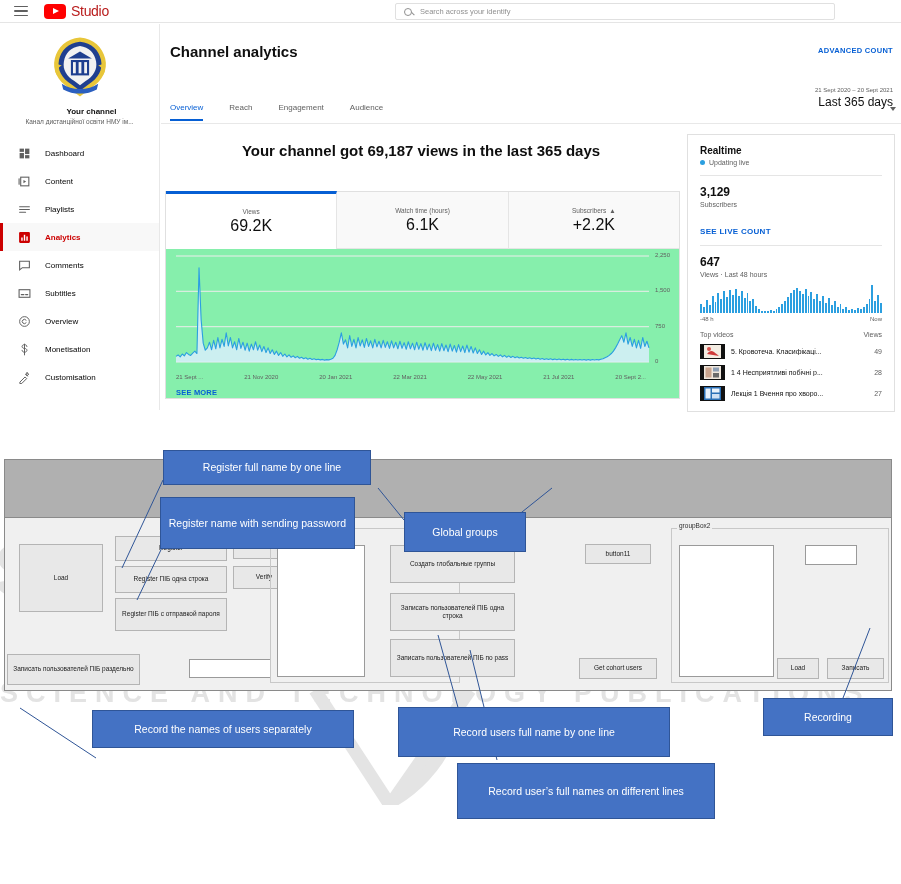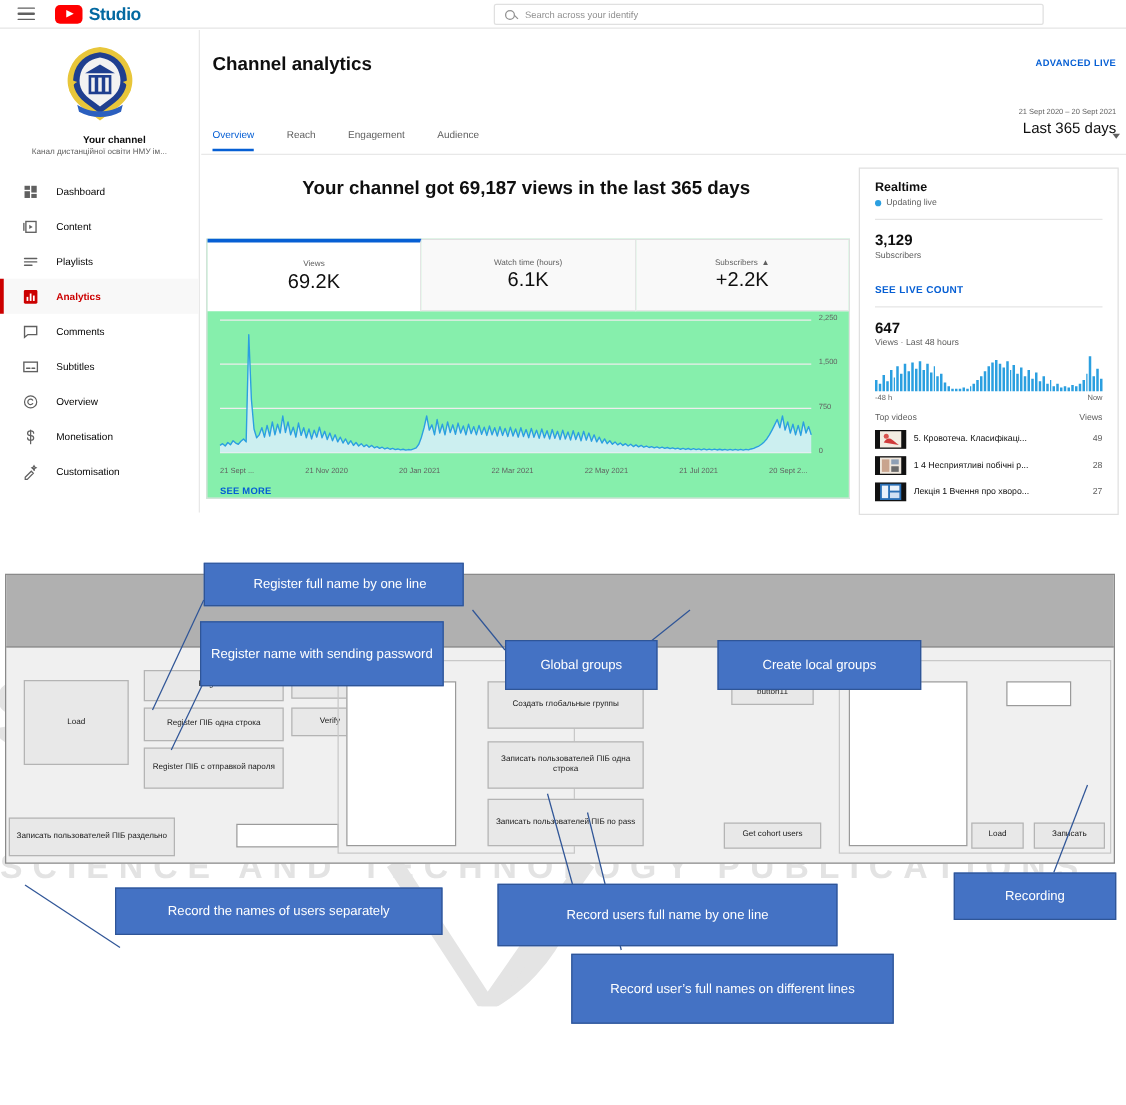--- a/index.html
+++ b/index.html
@@ -20,21 +20,21 @@
                border-bottom:1px solid #e5e5e5; display:flex; align-items:center; }
   .hamburger { width:14px; height:11px; margin-left:14px; display:flex; flex-direction:column;
                justify-content:space-between; cursor:pointer; }
   .hamburger i { display:block; height:1.4px; background:#606060; border-radius:1px; }
   .yt-logo-wrap { display:flex; align-items:center; margin-left:16px; gap:5px; }
   .yt-play { width:22px; height:15px; background:#ff0000; border-radius:4px;
              display:flex; align-items:center; justify-content:center; }
   .yt-play::after { content:""; display:block; width:0;height:0;
              border-left:6px solid #fff; border-top:3.6px solid transparent; border-bottom:3.6px solid transparent;
              margin-left:1.5px;}
-  .yt-studio-word { font-size:14px; font-weight:bold; letter-spacing:-.3px; color:#0369a1; }
+  .yt-studio-word { font-size:14px; font-weight:normal; letter-spacing:-.3px; color:#b91c1c; }
 
   .yt-search { position:absolute; left:395px; top:3px; width:440px; height:17px;
                border:1px solid #e0e0e0; border-radius:2px; background:#fff;
                display:flex; align-items:center; padding-left:8px; gap:8px; }
   .mag { width:8px; height:8px; border:1.1px solid #909090; border-radius:50%; position:relative; flex:none;}
   .mag::after { content:""; position:absolute; width:3.5px; height:1.1px; background:#909090;
                 transform:rotate(45deg); right:-3px; bottom:0px;}
   .yt-search span { font-size:7.5px; color:#909090; }
 
   
@@ -241,21 +241,21 @@
             <path d="M14.5 6.5l3 3"></path>
             <path d="M17 3l1 2 2 1-2 1-1 2-1-2-2-1 2-1z"></path>
         </svg>
         <span class="lbl">Customisation</span>
       </div>
     </div>
   </div>
 
   <div class="yt-main">
     <div class="ca-title">Channel analytics</div>
-    <div class="adv-mode">ADVANCED LIVE</div>
+    <div class="adv-mode">ADVANCED COUNT</div>
 
     <div class="daterange">
       <div class="dr1">21 Sept 2020 – 20 Sept 2021</div>
       <div class="dr2">Last 365 days</div>
       <span class="dr-caret"></span>
     </div>
 
     <div class="tabs">
       <div class="tab active">Overview</div>
       <div class="tab">Reach</div>
@@ -500,19 +500,18 @@
       <line x1="20" y1="258" x2="96" y2="308"></line>
       <line x1="438" y1="185" x2="462" y2="272"></line>
       <line x1="470" y1="200" x2="497" y2="310"></line>
       <line x1="870" y1="178" x2="843" y2="248"></line>
     </g>
   </svg>
 
   <div class="callout" style="left:163px; top:0px;   width:208px; height:35px;padding-left:16px;">Register full name by one line</div>
   <div class="callout" style="left:160px; top:47px;  width:195px; height:52px;">Register name with sending password</div>
   <div class="callout" style="left:404px; top:62px;  width:122px; height:40px;">Global groups</div>
-  <div class="callout" style="left:574px; top:62px;  width:163px; height:40px;">Create local groups</div>
 
   <div class="callout" style="left:92px;  top:260px; width:262px; height:38px;">Record the names of users separately</div>
   <div class="callout" style="left:398px; top:257px; width:272px; height:50px;">Record users full name by one line</div>
   <div class="callout" style="left:457px; top:313px; width:258px; height:56px;">Record user’s full names on different lines</div>
   <div class="callout" style="left:763px; top:248px; width:130px; height:38px;">Recording</div>
 </div>
 
 </body></html>

